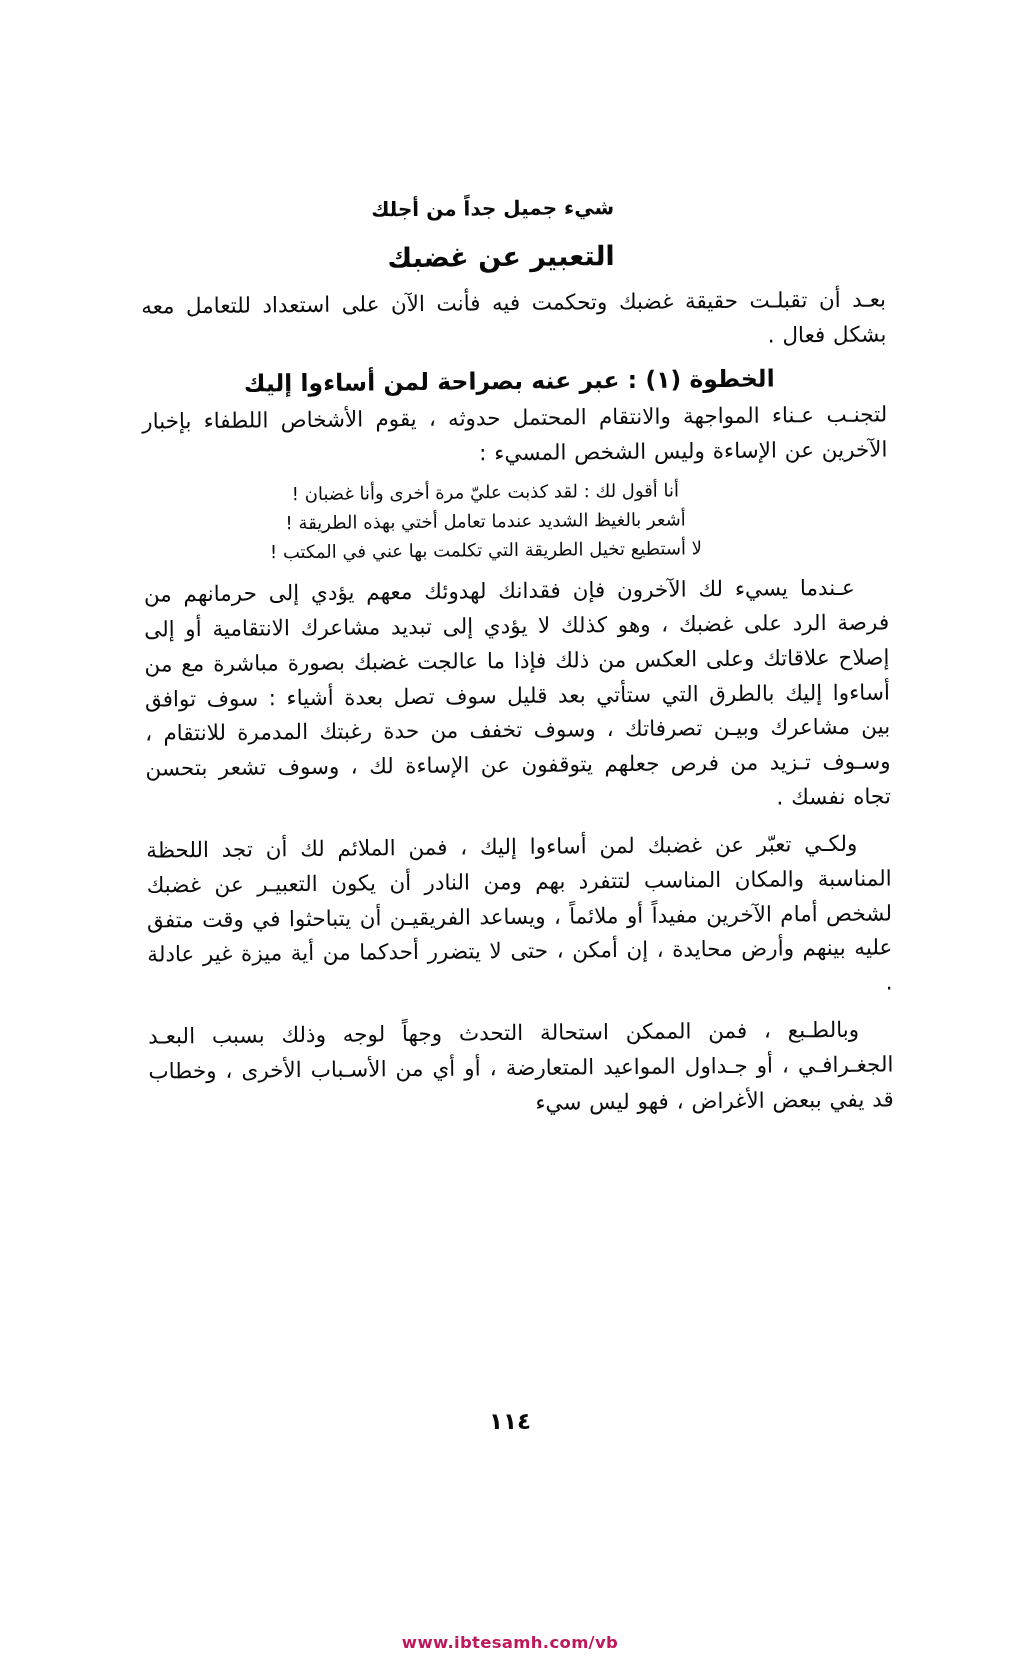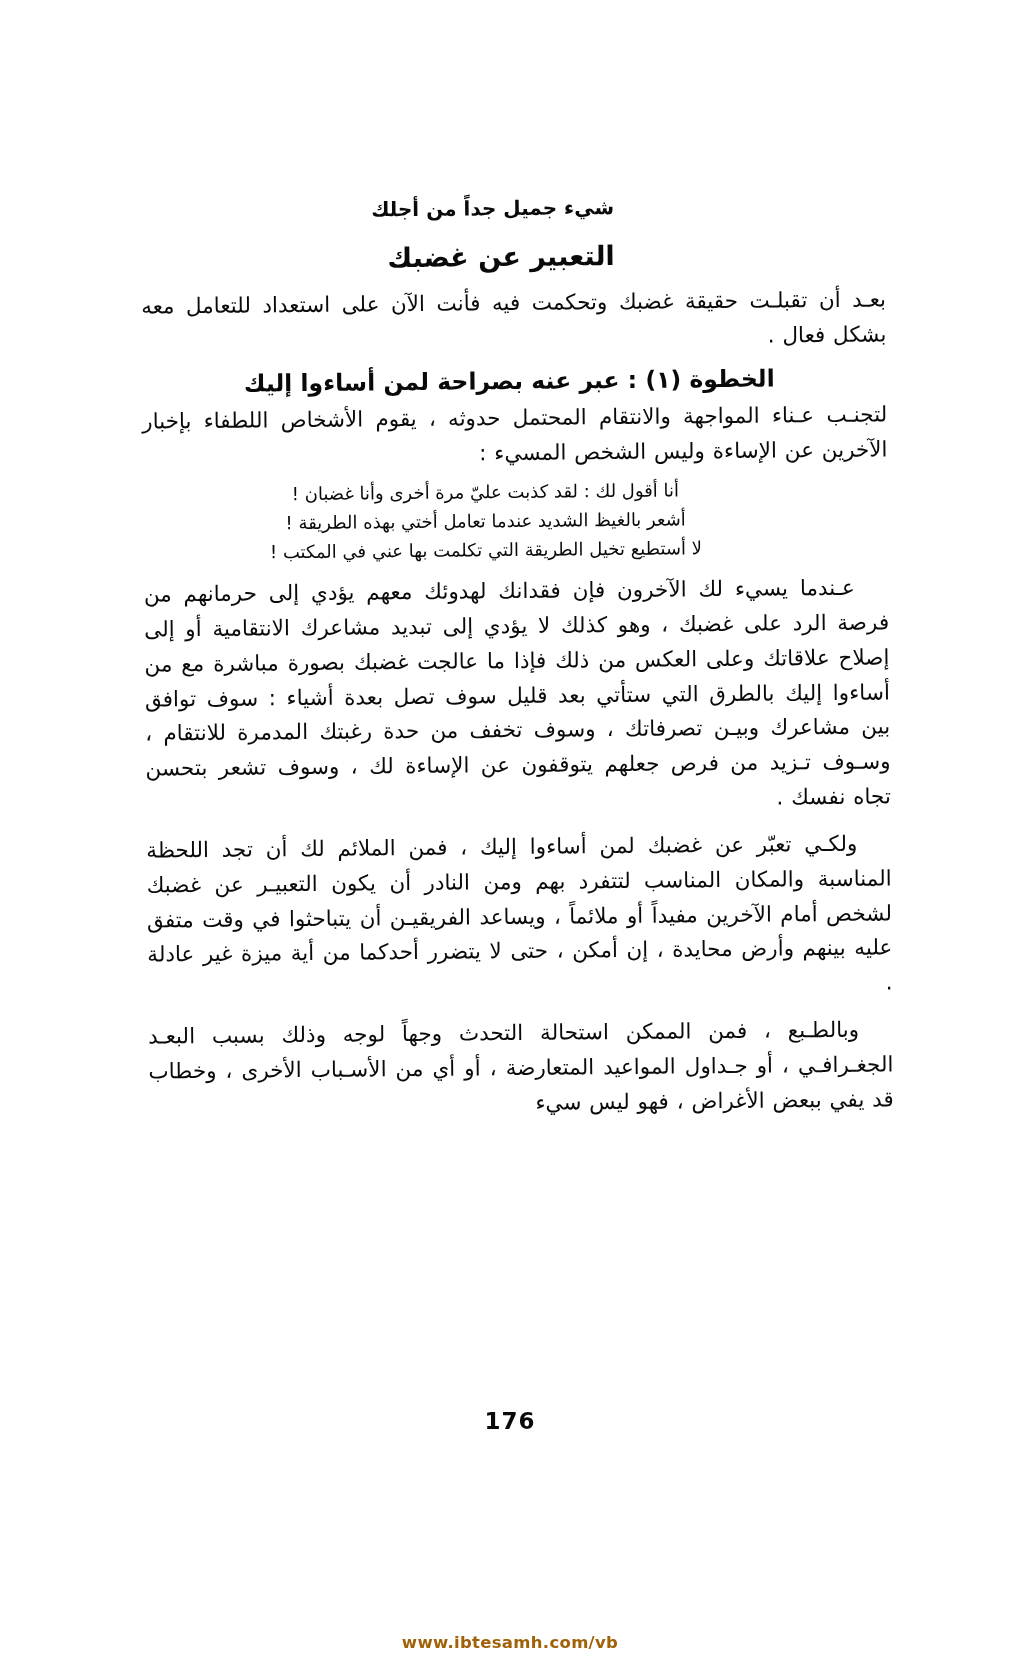--- a/index.html
+++ b/index.html
@@ -101,21 +101,21 @@
 
   .watermark {
     position: absolute;
     left: 0;
     right: 0;
     top: 1600px;
     text-align: center;
     font-family: "DejaVu Sans", "Liberation Sans", sans-serif;
     font-size: 16.5px;
     font-weight: 700;
-    color: #a16207;
+    color: #be185d;
     direction: ltr;
     letter-spacing: 0.3px;
   }
 </style>
 </head>
 <body>
 
 <div class="page">
 
   <div class="content">
@@ -141,17 +141,17 @@
     <div class="para-gap"></div>
 
     <p class="body lead">ولكـي تعبّر عن غضبك لمن أساءوا إليك ، فمن الملائم لك أن تجد اللحظة المناسبة والمكان المناسب لتتفرد بهم ومن النادر أن يكون التعبيـر عن غضبك لشخص أمام الآخرين مفيداً أو ملائماً ، ويساعد الفريقيـن أن يتباحثوا في وقت متفق عليه بينهم وأرض محايدة ، إن أمكن ، حتى لا يتضرر أحدكما من أية ميزة غير عادلة .</p>
 
     <div class="para-gap"></div>
 
     <p class="body lead">وبالطـبع ، فمن الممكن استحالة التحدث وجهاً لوجه وذلك بسبب البعـد الجغـرافـي ، أو جـداول المواعيد المتعارضة ، أو أي من الأسـباب الأخرى ، وخطاب قد يفي ببعض الأغراض ، فهو ليس سيء</p>
 
   </div>
 
-  <div class="page-number">176</div>
+  <div class="page-number">١١٤</div>
 
   <div class="watermark">www.ibtesamh.com/vb</div>
 
 </div>
 
 </body></html>

